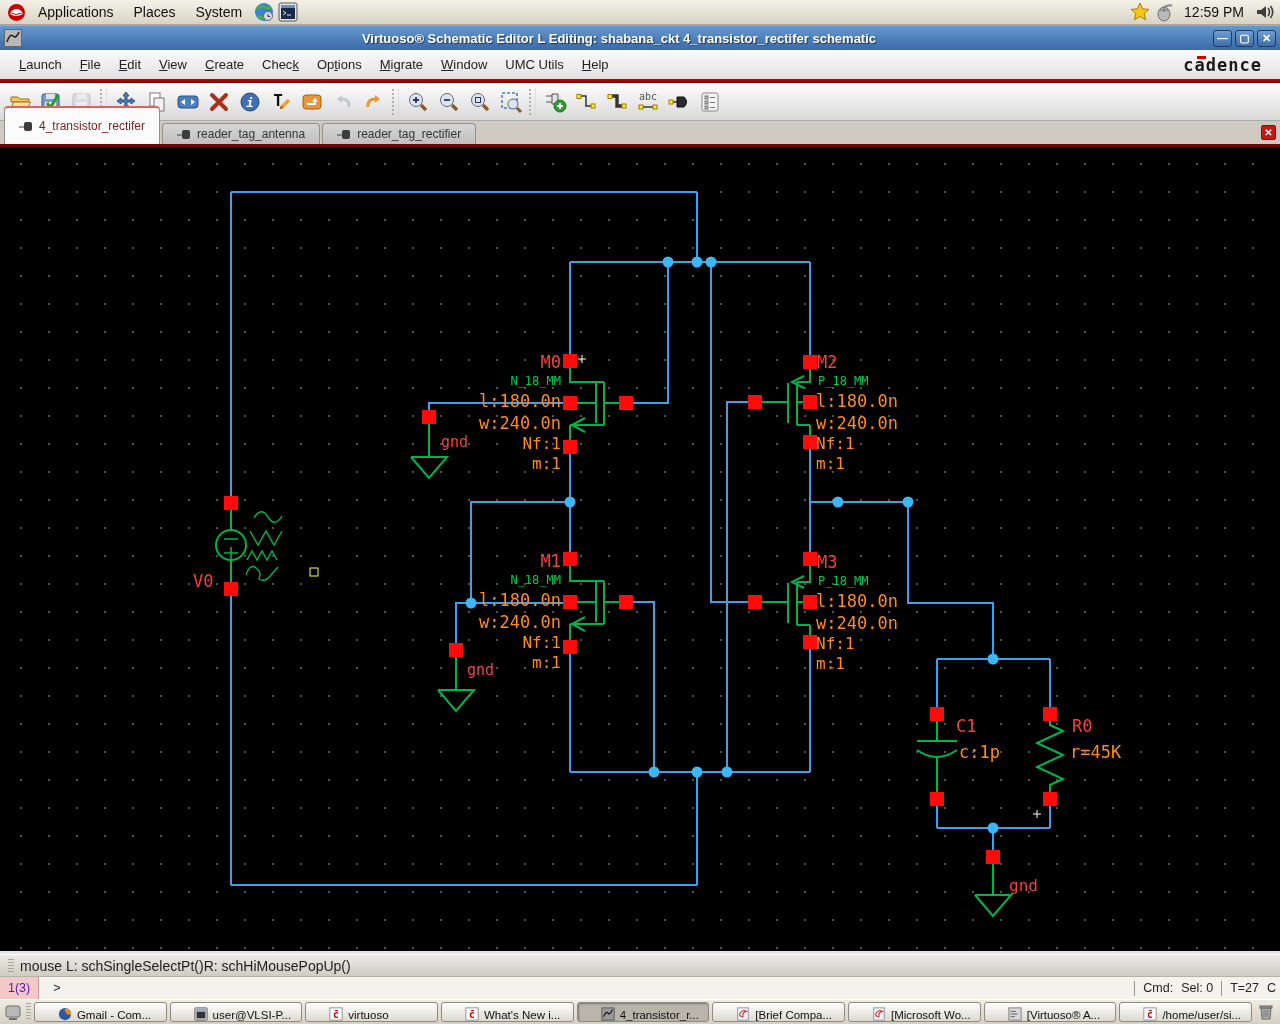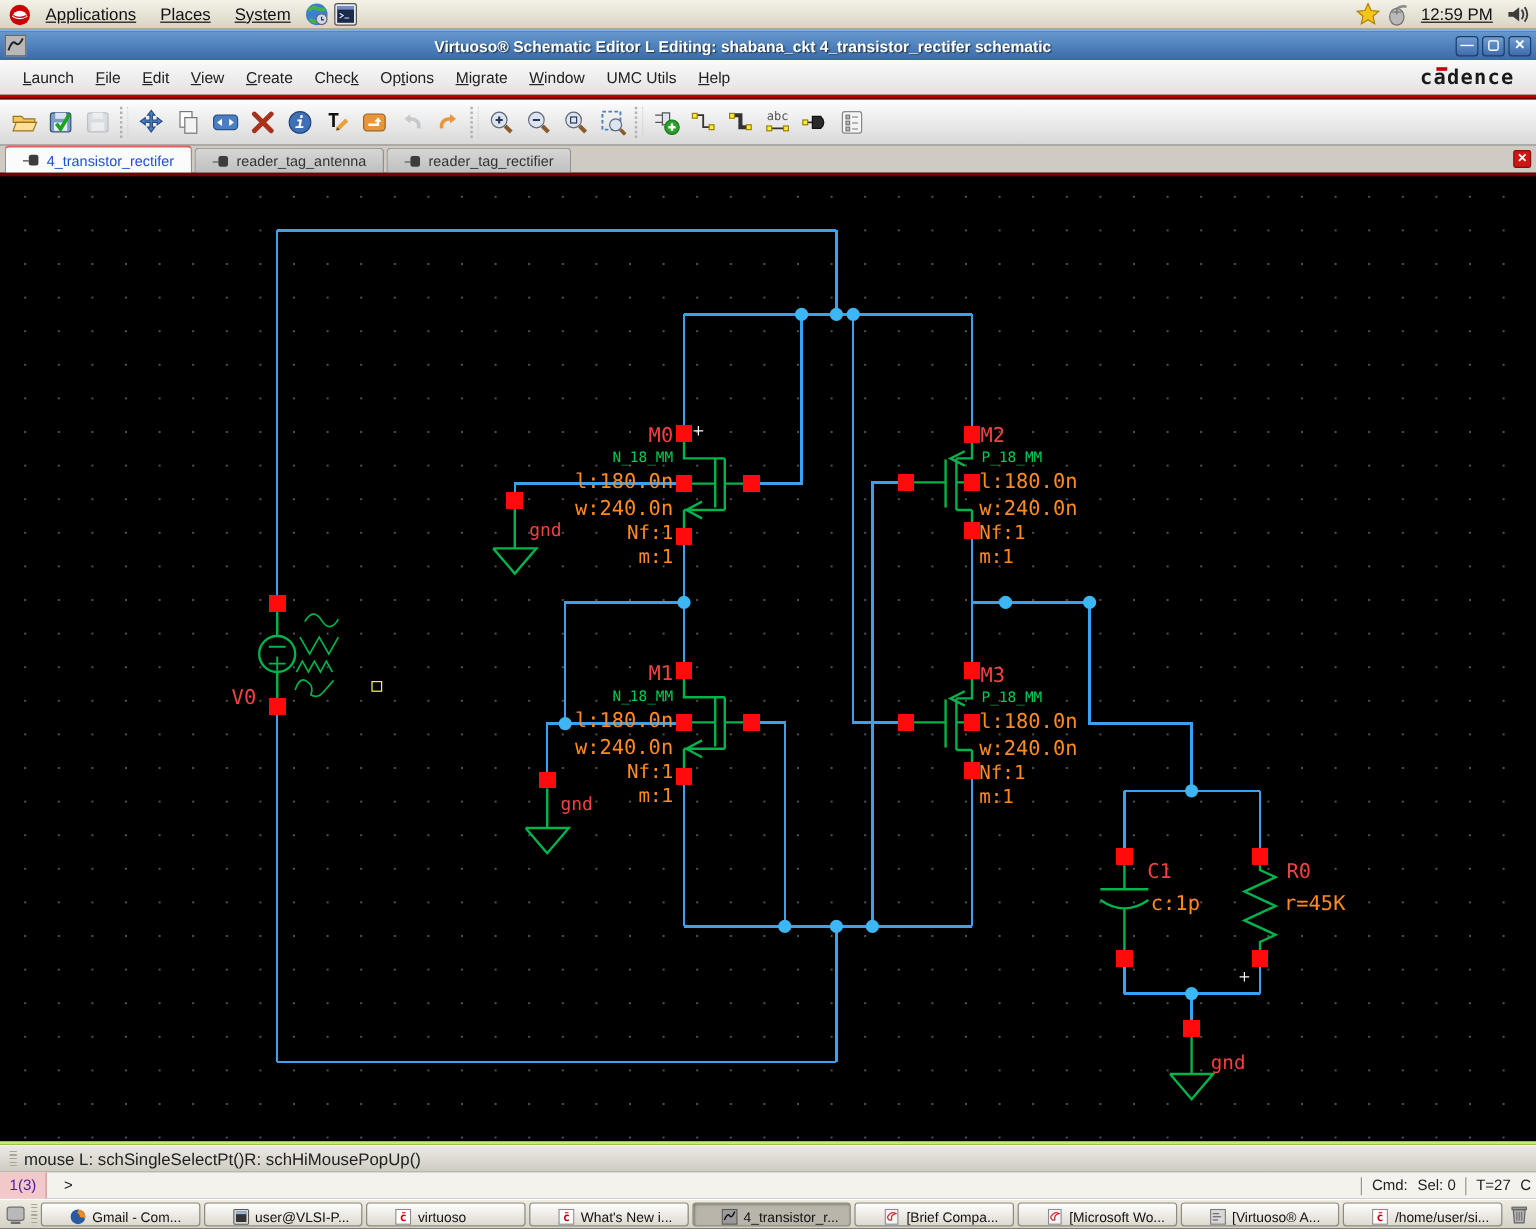--- a/index.html
+++ b/index.html
@@ -3,23 +3,23 @@
 <meta charset="utf-8">
 <style>
   * { margin:0; padding:0; box-sizing:border-box; }
   html,body { width:1280px; height:1024px; overflow:hidden; background:#000;
     font-family:"Liberation Sans", sans-serif; }
   .col { display:flex; flex-direction:column; width:1280px; height:1024px; }
 
   
   .panel { height:25px; background:linear-gradient(#f4f1e8,#d8d4c4); border-bottom:1px solid #a8a49a;
     display:flex; align-items:center; padding:0 6px; gap:4px; font-size:14px; color:#111; }
-  .panel .menu { padding:2px 8px; cursor:default;text-decoration:underline; }
+  .panel .menu { padding:2px 8px; cursor:default; }
   .panel .spacer { flex:1; }
-  .panel .clock { font-size:14px; padding:0 6px;text-decoration:underline; }
+  .panel .clock { font-size:14px; padding:0 6px; }
   .picon { width:20px; height:20px; display:flex; align-items:center; justify-content:center; }
 
   
   .titlebar { height:25px; background:linear-gradient(#6699cf,#3a6aa8); display:flex; align-items:center;
     padding:0 4px; border-top:1px solid #7fb2e5; }
   .titlebar .ticon { width:18px; height:18px; background:#b8b8b8; border:1px solid #666; margin-right:6px; }
   .titlebar .ttext { flex:1; text-align:center; color:#fff; font-weight:bold; font-size:13px;
     text-shadow:1px 1px 1px #234; white-space:nowrap; overflow:hidden; }
   .winbtn { width:19px; height:17px; margin-left:3px; background:linear-gradient(#6f9ed2,#3f6dab);
     border:1px solid #1c3c68; border-radius:3px; color:#fff; font-size:11px; line-height:15px;
@@ -40,27 +40,27 @@
   .toolbar { height:38px; background:linear-gradient(#fdfdfd,#d9d9d9); border-bottom:1px solid #aaa;
     display:flex; align-items:center; padding:0 4px; }
   .tbtn { width:31px; height:32px; display:flex; align-items:center; justify-content:center; border-radius:3px; }
   .tsep { width:7px; height:26px; margin:0 3px; border-left:2px dotted #b0b0b0; border-right:1px dotted #cfcfcf; }
 
   
   .tabbar { height:23px; background:#cfcbc3; display:flex; align-items:flex-end; padding-left:4px; position:relative; }
   .tab { height:21px; display:flex; align-items:center; gap:6px; padding:0 14px; font-size:12px; color:#333;
     background:linear-gradient(#d6d6d6,#bfbfbf); border:1px solid #909090; border-bottom:none;
     border-radius:4px 4px 0 0; margin-right:2px; }
-  .tab.active { background:#fbfbfb; border-top:2px solid #e06060; height:23px; color:#1d4ed8; }
+  .tab.active { background:#fbfbfb; border-top:2px solid #e06060; height:38px; color:#7f1d1d; }
   .tabclose { position:absolute; right:4px; top:4px; width:15px; height:15px; background:#cc1515;
     border:1px solid #8a0d0d; border-radius:2px; color:#fff; font-size:10px; font-weight:bold;
     line-height:13px; text-align:center; }
 
   
-  .canvas { height:810px; background:#000; border-top:3px solid #6e0404; border-bottom:3px solid #bef264;
+  .canvas { height:810px; background:#000; border-top:3px solid #6e0404; border-bottom:3px solid #e5e5e5;
     position:relative; overflow:hidden; }
   .canvas .grid { position:absolute; inset:0;
     background-image:radial-gradient(circle, #525252 0.9px, transparent 1.3px);
     background-size:28px 28px; background-position:7px 3px; }
   .canvas svg { position:absolute; inset:0; }
   text { font-family:"DejaVu Sans Mono", monospace; }
 
   
   .statusbar { height:22px; background:linear-gradient(#eceae4,#cfccc2); border-top:1px solid #fff;
     display:flex; align-items:center; font-size:14px; color:#222; padding:0 8px; }

